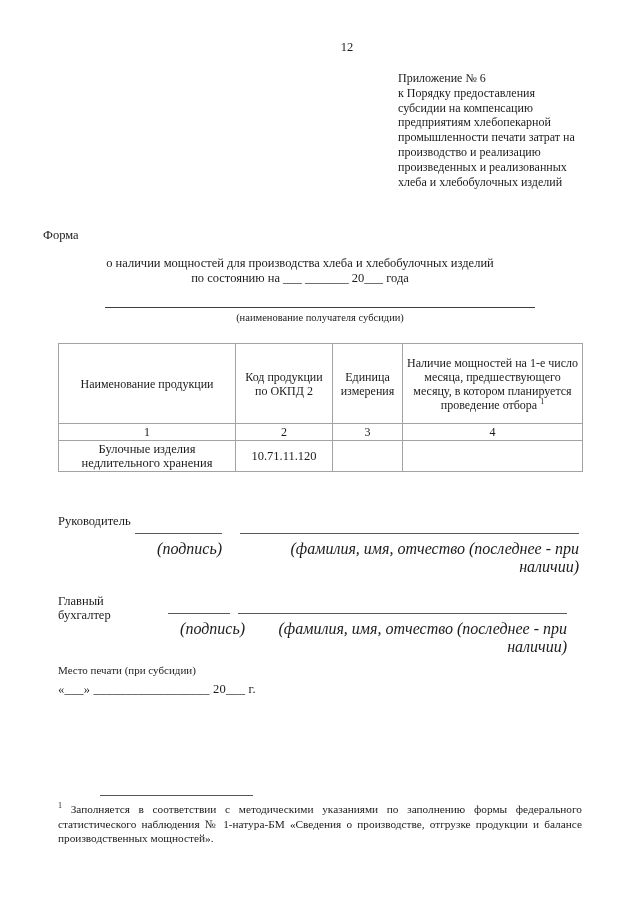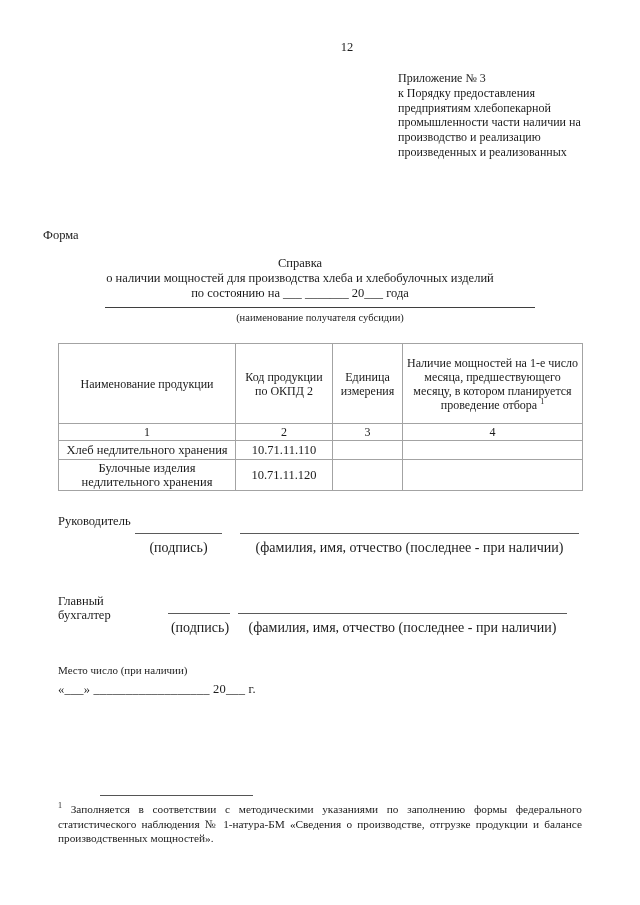--- a/index.html
+++ b/index.html
@@ -35,46 +35,47 @@
   tr.nums{height:17px;}
   tr.r1{height:19px;}
   tr.r2{height:31px;}
   td.name{text-align:left;padding-left:2px;font-size:12.5px;line-height:14.5px;}
   td.code{font-size:12.5px;}
   td.code-bottom{vertical-align:bottom;padding-bottom:3px;}
   .link{color:inherit;cursor:pointer;}
   sup{font-size:8px;vertical-align:super;line-height:0;}
   .sig-label{left:58px;font-size:12.5px;line-height:14px;}
   .sig-line{border-top:1px solid #5a5a5a;height:0;}
-  .sig-caption{font-size:14px;text-align:center;}
+  .sig-caption{font-size:16px;text-align:right;font-style:italic;}
   .date-line{left:58px;top:644px;font-size:12.5px;letter-spacing:0.2px;margin-top:38px;}
   .seal-note{left:58px;top:664px;font-size:11px;}
   .footnote-rule{left:100px;top:795px;width:153px;border-top:1px solid #555;height:0;}
   .footnote{left:58px;top:802px;width:524px;font-size:11.3px;line-height:14.6px;text-align:justify;}
 </style>
 </head>
 <body>
 
 <div class="page">
 
   <div class="abs page-num">12</div>
 
   <div class="abs appendix">
-    <div>Приложение № 3</div>
+    <div>Приложение № 6</div>
     <div>к Порядку предоставления</div>
+    <div>субсидии на компенсацию</div>
     <div>предприятиям хлебопекарной</div>
-    <div>промышленности части наличии на</div>
+    <div>промышленности печати затрат на</div>
     <div>производство и реализацию</div>
     <div>произведенных и реализованных</div>
+    <div>хлеба и хлебобулочных изделий</div>
   </div>
 
   <div class="abs form-label">Форма</div>
 
   <div class="abs title-block">
-    <div>Справка</div>
     <div>о наличии мощностей для производства хлеба и хлебобулочных изделий</div>
     <div>по состоянию на ___ _______ 20___ года</div>
   </div>
 
   <div class="abs recipient-rule"></div>
   <div class="abs recipient-caption">(наименование получателя субсидии)</div>
 
   <table class="cap">
     <colgroup>
       <col style="width:177px">
@@ -88,26 +89,20 @@
         <td><span>Код продукции по</span> <span class="link">ОКПД 2</span></td>
         <td>Единица измерения</td>
         <td><span>Наличие мощностей на 1-е число месяца, предшествующего месяцу, в котором планируется проведение отбора </span><sup>1</sup></td>
       </tr>
       <tr class="nums">
         <td>1</td>
         <td>2</td>
         <td>3</td>
         <td>4</td>
       </tr>
-      <tr class="r1">
-        <td class="name">Хлеб недлительного хранения</td>
-        <td class="code"><span class="link">10.71.11.110</span></td>
-        <td></td>
-        <td></td>
-      </tr>
       <tr class="r2">
         <td class="name">Булочные изделия недлительного хранения</td>
         <td class="code code-bottom"><span class="link">10.71.11.120</span></td>
         <td></td>
         <td></td>
       </tr>
     </tbody>
   </table>
 
   <div class="abs sig-label" style="top:514px;">Руководитель</div>
@@ -119,18 +114,18 @@
   <div class="abs sig-label" style="top:582px;margin-top:12px;">
     <div>Главный</div>
     <div>бухгалтер</div>
   </div>
   <div class="abs sig-line" style="left:168px;top:613px;width:62px;"></div>
   <div class="abs sig-line" style="left:238px;top:613px;width:329px;"></div>
   <div class="abs sig-caption" style="left:155px;top:620px;width:90px;">(подпись)</div>
   <div class="abs sig-caption" style="left:238px;top:620px;width:329px;">(фамилия, имя, отчество (последнее - при наличии)</div>
 
   <div class="abs date-line">«___» __________________ 20___ г.</div>
-  <div class="abs seal-note">Место число (при наличии)</div>
+  <div class="abs seal-note">Место печати (при субсидии)</div>
 
   <div class="abs footnote-rule"></div>
   <div class="abs footnote"><sup>1</sup><span> Заполняется в соответствии с методическими указаниями по заполнению формы федерального статистического наблюдения № 1-натура-БМ «Сведения о производстве, отгрузке продукции и балансе производственных мощностей».</span></div>
 
 </div>
 
 </body></html>

